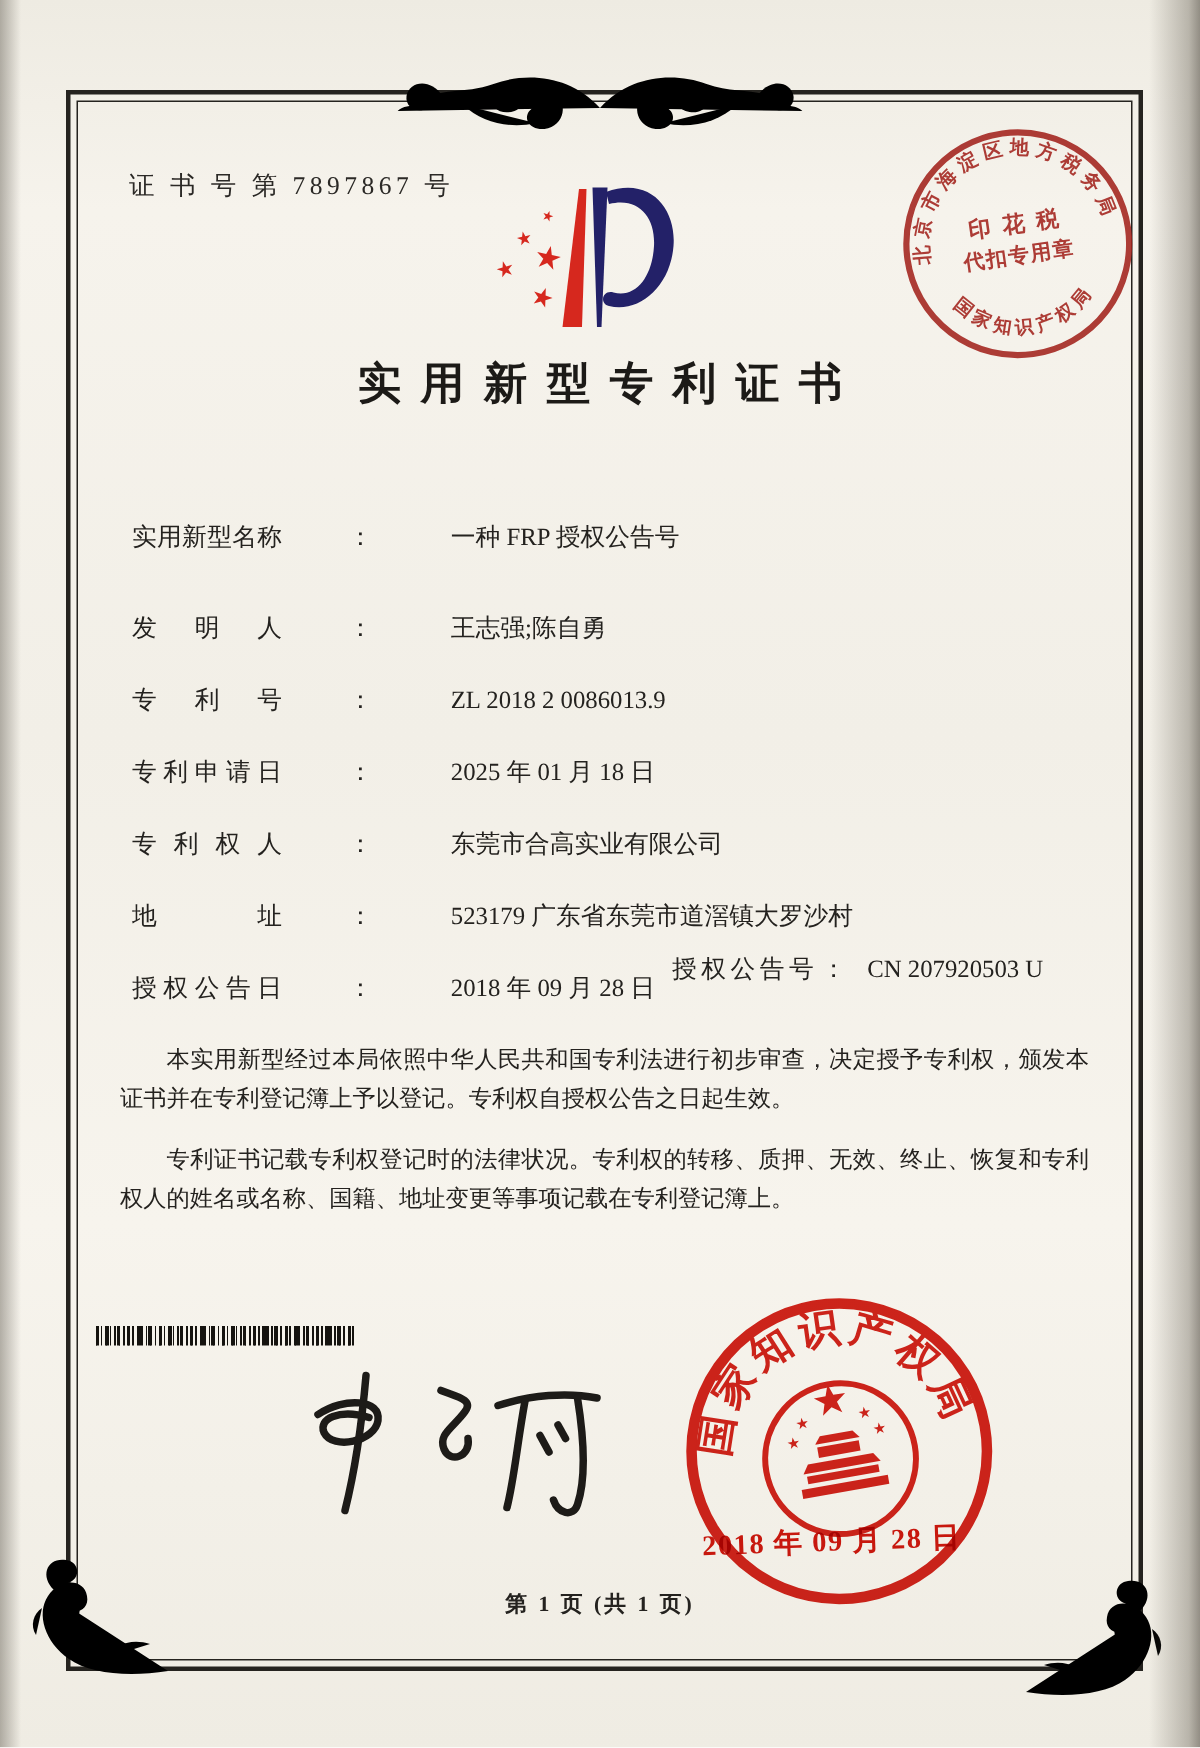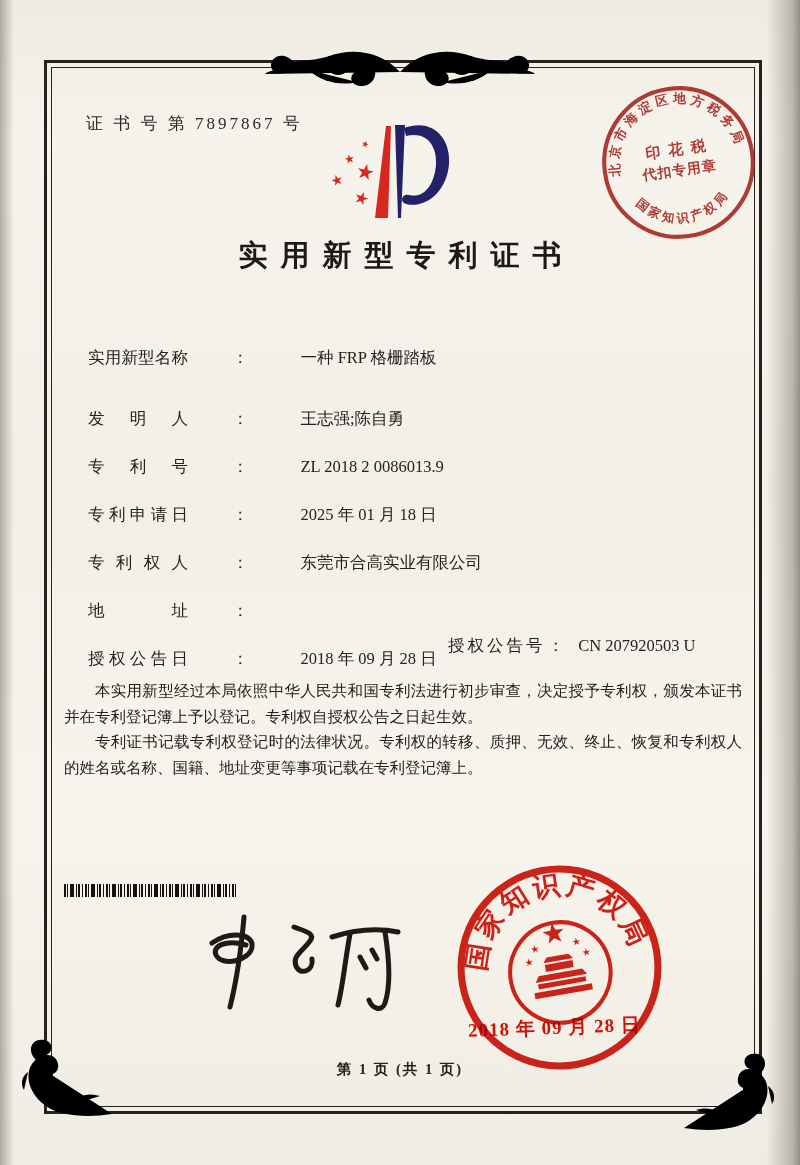--- a/index.html
+++ b/index.html
@@ -47,21 +47,21 @@
   .frow:first-child{ margin-bottom:13px; }
   .flabel{ display:inline-block; width:100px; text-align:justify; text-align-last:justify; }
   .fcolon{ margin:0 10px 0 2px; }
   .fvalue{ white-space:nowrap; }
   .grant{ position:absolute; left:360px; top:0; white-space:nowrap; }
   .grant .flabel{ width:auto; text-align-last:auto; letter-spacing:3px; }
   .body-text{
     position:absolute; left:64px; top:678px; width:678px; z-index:3;
     font-size:15.5px; line-height:25.5px; text-align:justify;
   }
-  .body-text p{ margin:0; text-indent:2em; }
+  .body-text p{ margin:16px; text-indent:2em; }
   .barcode{
     position:absolute; left:64px; top:884px; width:172px; height:13px; z-index:3;
     background:
       repeating-linear-gradient(90deg,#15130f 0 1px,transparent 1px 3px),
       repeating-linear-gradient(90deg,#15130f 0 2px,transparent 2px 7px);
   }
   .director{ position:absolute; left:88px; top:940px; z-index:3; font-size:18.5px; letter-spacing:5px; }
   .director div{ margin-bottom:14px; }
   .signature{ position:absolute; left:192px; top:905px; z-index:3; }
   .signature path{ stroke:#1d1b18; stroke-width:5; fill:none; stroke-linecap:round; stroke-linejoin:round; }
@@ -146,21 +146,21 @@
       <textPath href="#taxArcBottom" startOffset="6">国家知识产权局</textPath>
     </text>
   </svg>
 
   <div class="title">实用新型专利证书</div>
 
   <div class="fields">
     <div class="frow">
       <span class="flabel">实用新型名称</span>
         <span class="fcolon">：</span>
-      <span class="fvalue">一种 FRP 格栅踏板</span>
+      <span class="fvalue">一种 FRP 授权公告号</span>
     </div>
     <div class="frow">
       <span class="flabel">发明人</span>
         <span class="fcolon">：</span>
       <span class="fvalue">王志强;陈自勇</span>
     </div>
     <div class="frow">
       <span class="flabel">专利号</span>
         <span class="fcolon">：</span>
       <span class="fvalue">ZL 2018 2 0086013.9</span>
@@ -171,20 +171,21 @@
       <span class="fvalue">2025 年 01 月 18 日</span>
     </div>
     <div class="frow">
       <span class="flabel">专利权人</span>
         <span class="fcolon">：</span>
       <span class="fvalue">东莞市合高实业有限公司</span>
     </div>
     <div class="frow">
       <span class="flabel">地址</span>
         <span class="fcolon">：</span>
+      <span class="fvalue">523179 广东省东莞市道滘镇大罗沙村</span>
     </div>
     <div class="frow">
       <span class="flabel">授权公告日</span>
         <span class="fcolon">：</span>
       <span class="fvalue">2018 年 09 月 28 日</span>
       <span class="grant">
         <span class="flabel">授权公告号</span><span class="fcolon">：</span>
         <span class="fvalue">CN 207920503 U</span>
       </span>
     </div>

